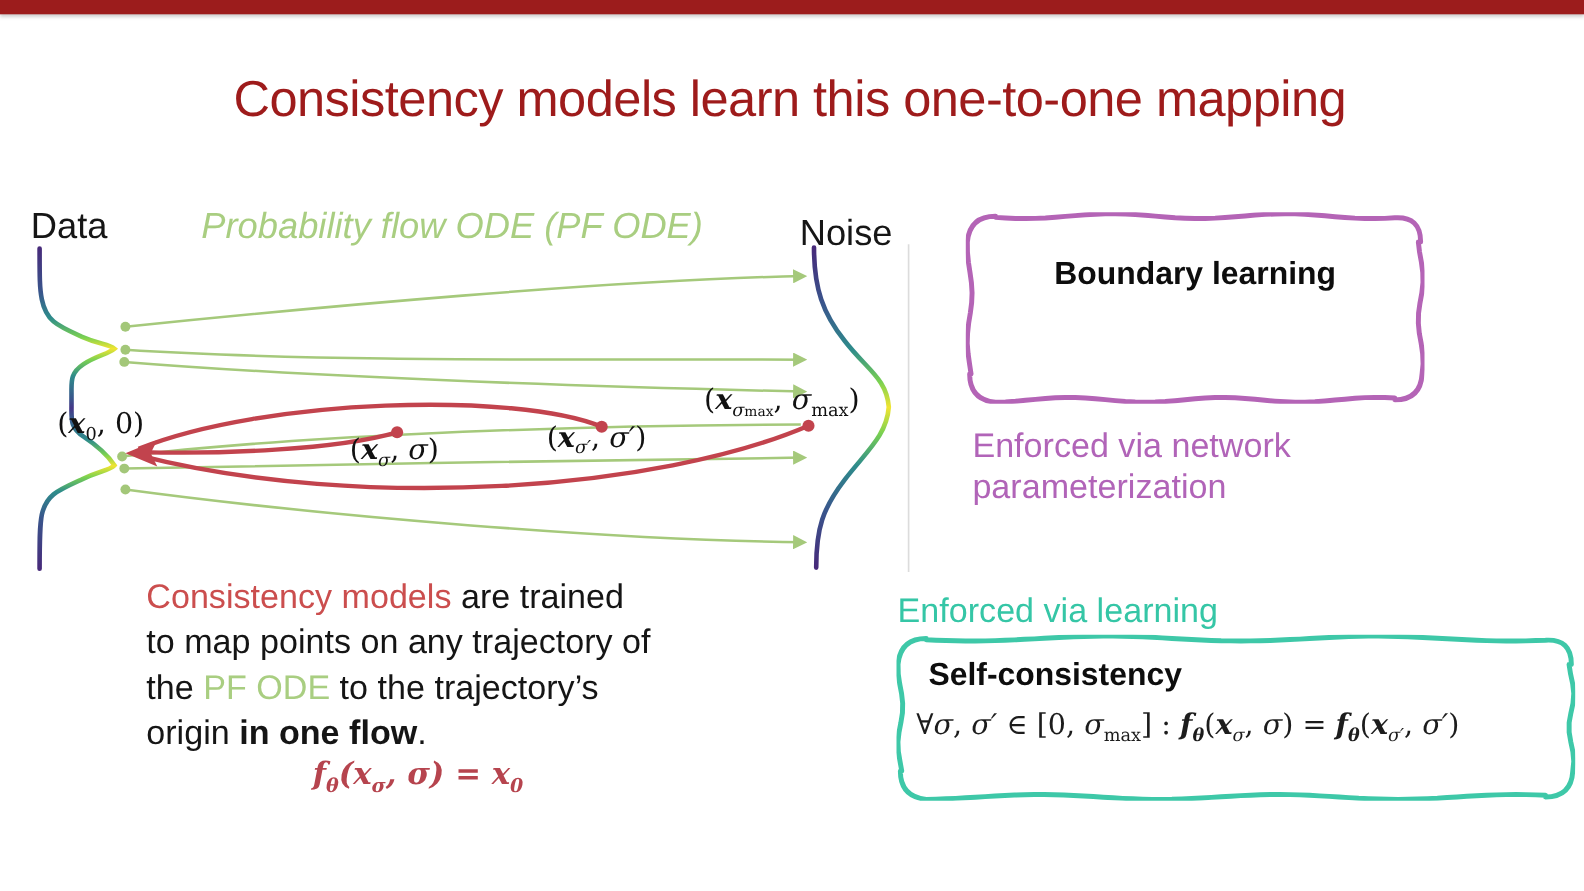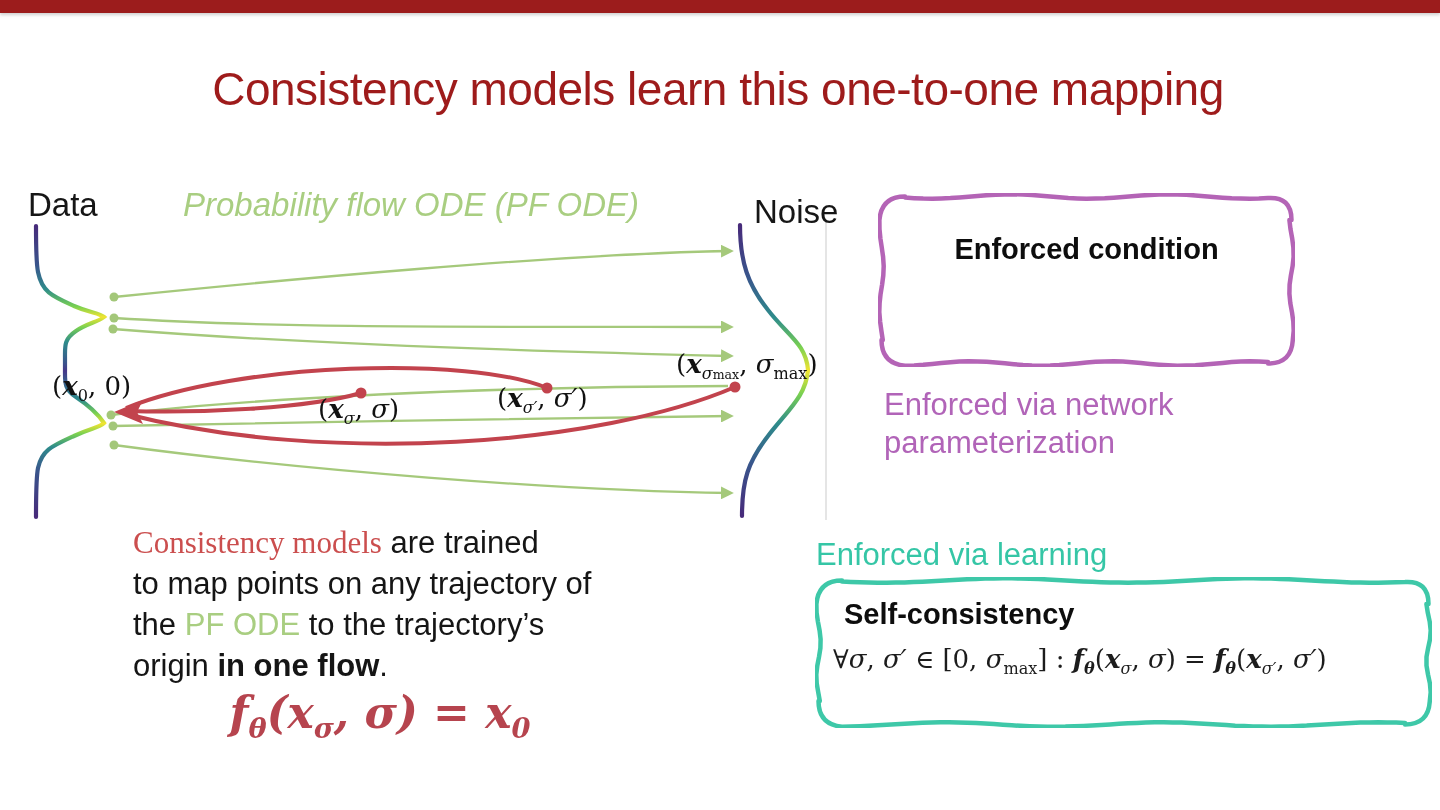--- a/index.html
+++ b/index.html
@@ -19,25 +19,25 @@
   .lbl.green { color:#A9CE81; }
 
   .math { font-family:"DejaVu Serif", serif; }
   .math sub { font-size:62%; }
   .math .ss { font-size:78%; }
   .ptlbl { position:absolute; font-size:26px; color:#111; white-space:nowrap;
            font-family:"DejaVu Serif", serif; }
 
   .para { position:absolute; left:133px; top:522px; width:600px; font-size:31px;
           line-height:41px; color:#151515; }
-  .red-t { color:#CB4E4E;font-family:Liberation Serif, serif; }
+  .red-t { color:#CB4E4E; }
   .green-t { color:#A9CE81; }
 
   .stepformula { position:absolute; left:145px; top:687px; width:470px; text-align:center;
-                 font-size:44px; color:#B6444E; font-weight:bold; font-style:italic; }
+                 font-size:28px; color:#B6444E; font-weight:bold; font-style:italic; }
 
   .wavybox { position:absolute; }
   .wavybox svg { position:absolute; left:0; top:0; }
   .boxhead { position:absolute; left:0; width:100%; text-align:center;
              font-weight:bold; font-size:29px; color:#0d0d0d; }
   .boundary-box { left:878px; top:193px; width:417px; height:174px; }
   .boundary-box .boxhead { top:40px; }
   .boundary-formula { position:absolute; left:0; top:86px; width:100%; text-align:center;
                       font-size:32px; color:#111; }
   .note { position:absolute; font-size:31px; line-height:38px; white-space:nowrap; }
@@ -133,35 +133,35 @@
 
     <g fill="#C2434D">
       <circle cx="361" cy="393" r="5.5"></circle>
       <circle cx="547" cy="388" r="5.5"></circle>
       <circle cx="735" cy="387" r="5.5"></circle>
     </g>
   </svg>
 
   <div class="lbl" style="left:28px; top:186px;">Data</div>
   <div class="lbl green" style="left:183px; top:186px;font-style:italic;">Probability flow ODE (PF ODE)</div>
-  <div class="lbl" style="left:727px; top:193px;margin-left:27px;">Noise</div>
+  <div class="lbl" style="left:727px; top:193px;">Noise</div>
 
   <div class="ptlbl math" style="left:52px; top:371px;">(<b><i>x</i></b><sub>0</sub>, 0)</div>
   <div class="ptlbl math" style="left:318px; top:394px;">(<b><i>x</i></b><sub><i>σ</i></sub>, <i>σ</i>)</div>
   <div class="ptlbl math" style="left:497px; top:383px;">(<b><i>x</i></b><sub><i>σ′</i></sub>, <i>σ′</i>)</div>
-  <div class="ptlbl math" style="left:640px; top:349px;margin-left:36px;">(<b><i>x</i></b><sub><i>σ</i><span class="ss">max</span></sub>, <i>σ</i><sub>max</sub>)</div>
+  <div class="ptlbl math" style="left:640px; top:349px;">(<b><i>x</i></b><sub><i>σ</i><span class="ss">max</span></sub>, <i>σ</i><sub>max</sub>)</div>
 
   <div class="para"><span class="red-t">Consistency models</span> are trained<br>to map points on any trajectory of<br>the <span class="green-t">PF ODE</span> to the trajectory’s<br>origin <b>in one flow</b>.</div>
   <div class="stepformula math">f<sub><i>θ</i></sub>(x<sub><i>σ</i></sub>, σ) = x<sub>0</sub></div>
 
   <div class="wavybox boundary-box">
     <svg class="wavy" width="417" height="174">
       <path fill="none" stroke="#B464B6" stroke-width="4.5" stroke-linejoin="round" stroke-linecap="round" d="M27.0,4.6 L36.1,5.2 L45.2,5.6 L54.2,5.7 L63.3,5.5 L72.4,5.1 L81.4,4.5 L90.5,3.7 L99.6,3.0 L108.7,2.2 L117.8,1.7 L126.8,1.4 L135.9,1.3 L145.0,1.6 L154.1,2.0 L163.1,2.7 L172.2,3.5 L181.3,4.3 L190.3,5.0 L199.4,5.4 L208.5,5.7 L217.6,5.6 L226.7,5.3 L235.7,4.8 L244.8,4.1 L253.9,3.3 L263.0,2.5 L272.0,1.9 L281.1,1.5 L290.2,1.3 L299.3,1.4 L308.3,1.8 L317.4,2.4 L326.5,3.2 L335.6,4.0 L344.6,4.7 L353.7,5.3 L362.8,5.6 L371.8,5.7 L380.9,5.5 L390.0,5.0 Q413.5,3.5 413.5,27 L411.4,27.0 L412.5,36.2 L414.2,45.5 L415.4,54.7 L415.6,63.9 L414.6,73.2 L412.9,82.4 L411.6,91.6 L411.4,100.8 L412.3,110.1 L414.0,119.3 L415.3,128.5 L415.7,137.8 L414.8,147.0 Q413.5,170.5 390,170.5 L390.0,168.9 L380.9,168.4 L371.9,168.3 L362.8,168.5 L353.7,169.1 L344.6,169.9 L335.6,170.7 L326.5,171.6 L317.4,172.3 L308.3,172.6 L299.3,172.7 L290.2,172.3 L281.1,171.7 L272.0,170.9 L262.9,170.0 L253.9,169.2 L244.8,168.6 L235.7,168.3 L226.7,168.4 L217.6,168.8 L208.5,169.5 L199.4,170.4 L190.3,171.3 L181.3,172.0 L172.2,172.5 L163.1,172.7 L154.0,172.5 L145.0,172.0 L135.9,171.2 L126.8,170.3 L117.8,169.5 L108.7,168.8 L99.6,168.4 L90.5,168.3 L81.4,168.6 L72.4,169.2 L63.3,170.1 L54.2,170.9 L45.2,171.8 L36.1,172.4 L27.0,172.7 Q3.5,170.5 3.5,147 L4.8,147.0 L3.4,137.8 L2.1,128.5 L1.3,119.3 L1.6,110.1 L2.6,100.8 L4.1,91.6 L5.3,82.4 L5.7,73.2 L5.1,63.9 L3.8,54.7 L2.4,45.5 L1.5,36.2 L1.4,27.0 Q3.5,3.5 27,3.5 Z"></path>
     </svg>
-    <div class="boxhead">Enforced condition</div>
+    <div class="boxhead">Boundary learning</div>
   </div>
   <div class="note teal">Enforced via learning</div>
 
   <div class="note purple">Enforced via network<br>parameterization</div>
   <div class="wavybox self-box">
     <svg class="wavy" width="617" height="151">
       <path fill="none" stroke="#3EC8A8" stroke-width="4.5" stroke-linejoin="round" stroke-linecap="round" d="M27.0,4.6 L35.9,5.0 L44.9,5.3 L53.8,5.5 L62.7,5.7 L71.7,5.7 L80.6,5.6 L89.6,5.4 L98.5,5.1 L107.4,4.7 L116.4,4.2 L125.3,3.8 L134.2,3.3 L143.2,2.8 L152.1,2.3 L161.0,1.9 L170.0,1.6 L178.9,1.4 L187.9,1.3 L196.8,1.3 L205.7,1.5 L214.7,1.7 L223.6,2.0 L232.5,2.4 L241.5,2.9 L250.4,3.4 L259.3,3.9 L268.3,4.4 L277.2,4.8 L286.2,5.2 L295.1,5.5 L304.0,5.6 L313.0,5.7 L321.9,5.6 L330.8,5.5 L339.8,5.2 L348.7,4.9 L357.7,4.4 L366.6,4.0 L375.5,3.5 L384.5,3.0 L393.4,2.5 L402.3,2.1 L411.3,1.7 L420.2,1.5 L429.1,1.3 L438.1,1.3 L447.0,1.4 L456.0,1.6 L464.9,1.9 L473.8,2.3 L482.8,2.7 L491.7,3.2 L500.6,3.7 L509.6,4.2 L518.5,4.6 L527.4,5.0 L536.4,5.4 L545.3,5.6 L554.3,5.7 L563.2,5.7 L572.1,5.6 L581.1,5.3 L590.0,5.0 Q613.5,3.5 613.5,27 L611.4,27.0 L612.8,35.8 L614.7,44.6 L615.7,53.5 L615.0,62.3 L613.1,71.1 L611.5,79.9 L611.5,88.7 L613.0,97.5 L614.9,106.4 L615.7,115.2 L614.8,124.0 Q613.5,147.5 590,147.5 L590.0,145.9 L581.1,145.6 L572.1,145.4 L563.2,145.3 L554.3,145.4 L545.3,145.6 L536.4,145.9 L527.4,146.4 L518.5,146.9 L509.6,147.5 L500.6,148.0 L491.7,148.6 L482.8,149.0 L473.8,149.4 L464.9,149.6 L456.0,149.7 L447.0,149.6 L438.1,149.4 L429.1,149.1 L420.2,148.7 L411.3,148.1 L402.3,147.6 L393.4,147.0 L384.5,146.5 L375.5,146.0 L366.6,145.6 L357.7,145.4 L348.7,145.3 L339.8,145.3 L330.8,145.5 L321.9,145.9 L313.0,146.3 L304.0,146.8 L295.1,147.4 L286.2,147.9 L277.2,148.5 L268.3,148.9 L259.3,149.3 L250.4,149.6 L241.5,149.7 L232.5,149.7 L223.6,149.5 L214.7,149.2 L205.7,148.8 L196.8,148.3 L187.9,147.7 L178.9,147.1 L170.0,146.6 L161.0,146.1 L152.1,145.7 L143.2,145.5 L134.2,145.3 L125.3,145.3 L116.4,145.5 L107.4,145.8 L98.5,146.2 L89.6,146.7 L80.6,147.2 L71.7,147.8 L62.7,148.3 L53.8,148.8 L44.9,149.2 L35.9,149.5 L27.0,149.7 Q3.5,147.5 3.5,124 L4.8,124.0 L3.2,115.2 L1.7,106.4 L1.3,97.5 L2.3,88.7 L4.0,79.9 L5.4,71.1 L5.6,62.3 L4.6,53.5 L2.9,44.6 L1.6,35.8 L1.4,27.0 Q3.5,3.5 27,3.5 Z"></path>
     </svg>
     <div class="boxhead">Self-consistency</div>
     <div class="self-formula math">∀<i>σ</i>, <i>σ′</i> ∈ [0, <i>σ</i><sub>max</sub>] : <b><i>f</i></b><sub><b><i>θ</i></b></sub>(<b><i>x</i></b><sub><i>σ</i></sub>, <i>σ</i>) = <b><i>f</i></b><sub><b><i>θ</i></b></sub>(<b><i>x</i></b><sub><i>σ′</i></sub>, <i>σ′</i>)</div>

